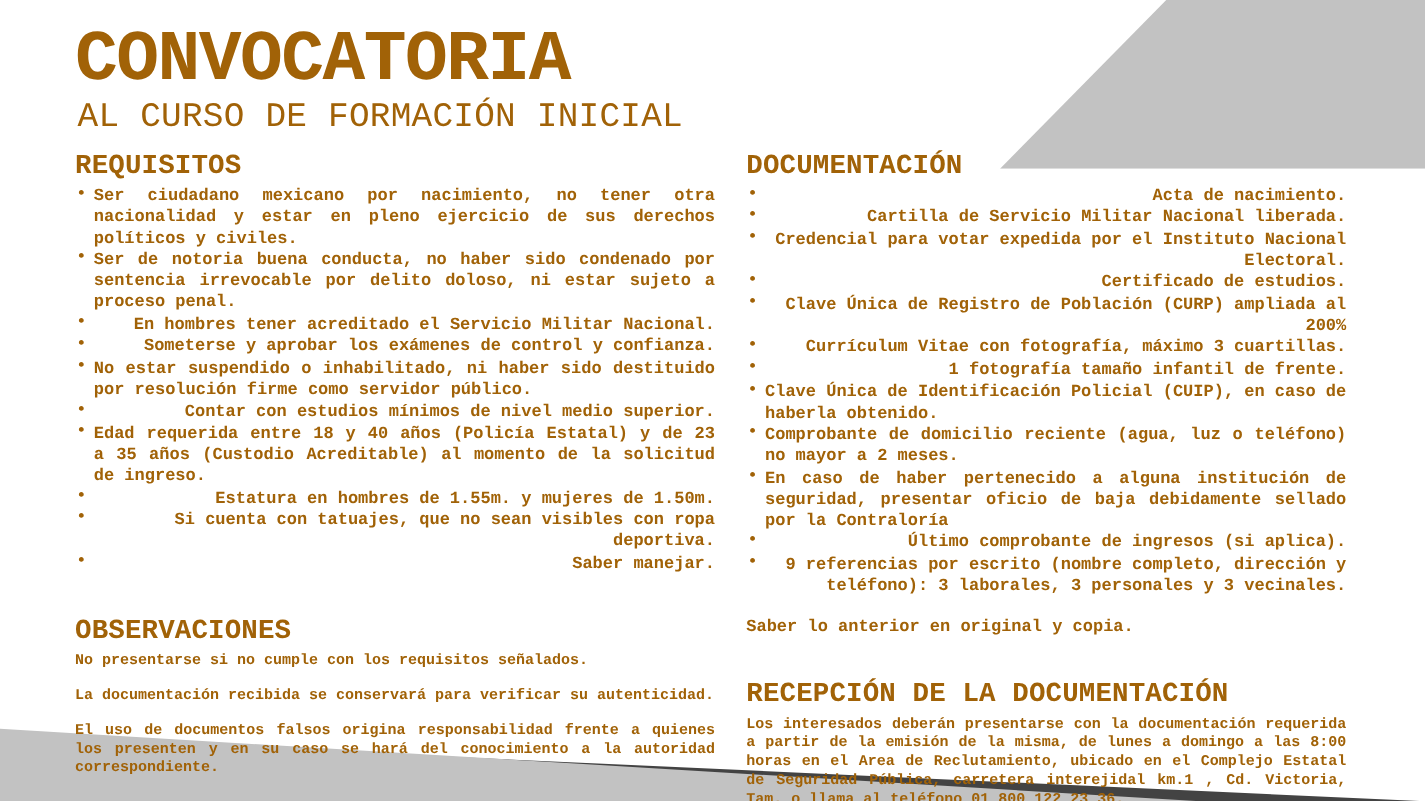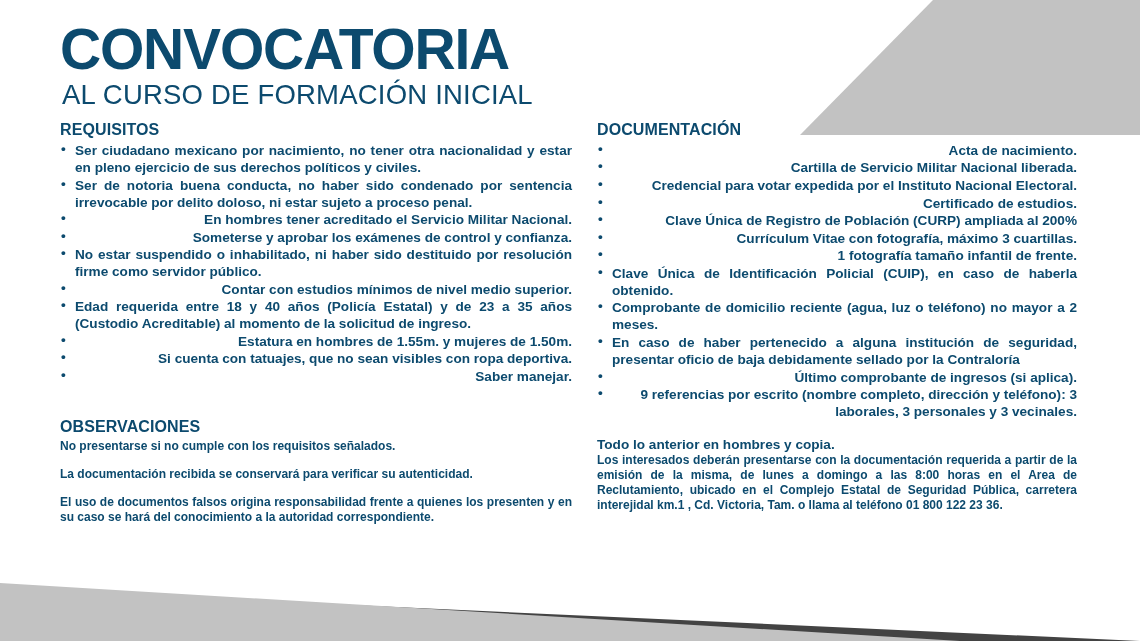--- a/index.html
+++ b/index.html
@@ -6,22 +6,22 @@
     margin: 0;
     padding: 0;
     background: #ffffff;
   }
   #poster {
     position: relative;
     width: 1140px;
     height: 641px;
     background: #ffffff;
     overflow: hidden;
-    font-family: Liberation Sans, sans-serif;
-    color: #0c4a6e;
+    font-family: Liberation Mono, monospace;
+    color: #a16207;
   }
 
   
   .wedge {
     position: absolute;
     pointer-events: none;
   }
   #wedge-top-right {
     top: 0;
     right: 0;
@@ -74,21 +74,21 @@
 
   
   .column {
     position: absolute;
     top: 121px;
   }
   #col-left  { left: 60px;  width: 512px; }
   #col-right { left: 597px; width: 480px; }
 
   .section-head {
-    font-size: 16px;
+    font-size: 22px;
     font-weight: bold;
     letter-spacing: 0.1px;
     margin: 0 0 3px 0;
     line-height: 1.12;
   }
   .section-head.spaced-top { margin-top: 33px; }
 
   
   ul.bullets {
     list-style: none;
@@ -197,21 +197,22 @@
         <li class="nojustify">Clave Única de Registro de Población (CURP) ampliada al 200%</li>
         <li class="nojustify">Currículum Vitae con fotografía, máximo 3 cuartillas.</li>
         <li class="nojustify">1 fotografía tamaño infantil de frente.</li>
         <li>Clave Única de Identificación Policial (CUIP), en caso de haberla obtenido.</li>
         <li>Comprobante de domicilio reciente (agua, luz o teléfono) no mayor a 2 meses.</li>
         <li>En caso de haber pertenecido a alguna institución de seguridad, presentar oficio de baja debidamente sellado por la Contraloría</li>
         <li class="nojustify">Último comprobante de ingresos (si aplica).</li>
         <li class="nojustify">9 referencias por escrito (nombre completo, dirección y teléfono): 3 laborales, 3 personales y 3 vecinales.</li>
       </ul>
 
-      <p class="note">Todo lo anterior en hombres y copia.</p>
-
+      <p class="note">Saber lo anterior en original y copia.</p>
+
+      <h2 class="section-head spaced-top">RECEPCIÓN DE LA DOCUMENTACIÓN</h2>
 
       <p class="body last">Los interesados deberán presentarse con la documentación requerida a partir de la emisión de la misma, de lunes a domingo a las 8:00 horas en el Area de Reclutamiento, ubicado en el Complejo Estatal de Seguridad Pública, carretera interejidal km.1 , Cd. Victoria, Tam. o llama al teléfono 01 800 122 23 36.</p>
 
     </section>
 
   </div>
 </div>
 
 </body></html>

